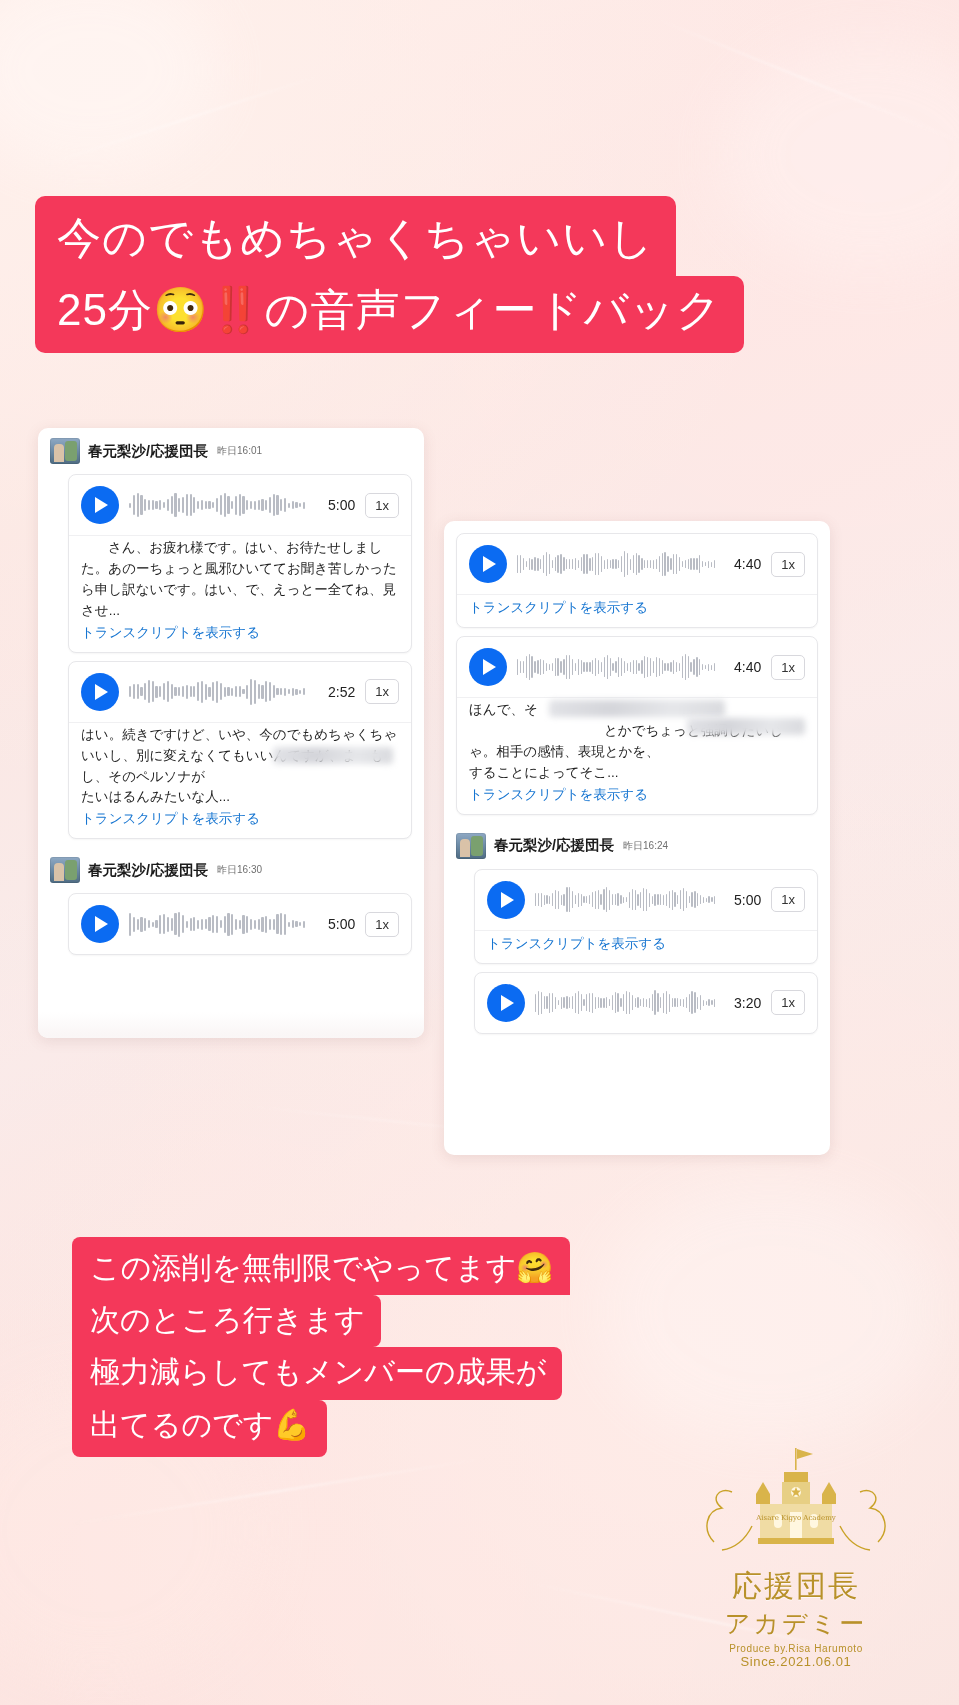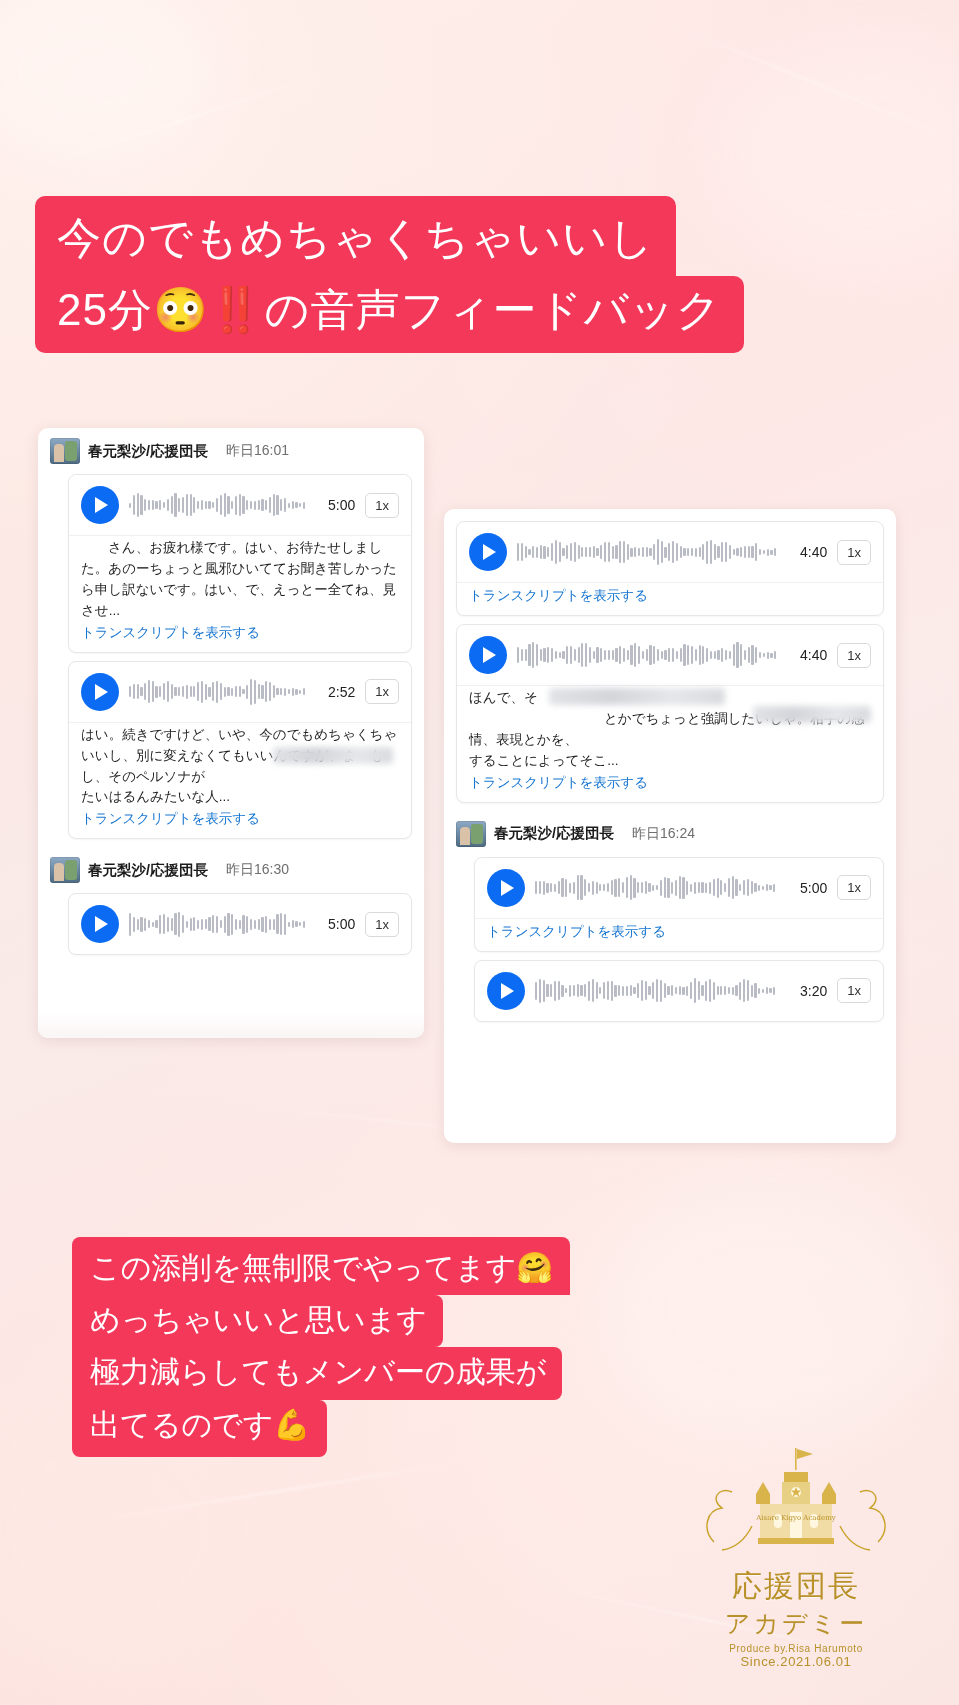--- a/index.html
+++ b/index.html
@@ -40,39 +40,39 @@
 
   
   .panel {
     position:absolute;
     background:#ffffff;
     border-radius:10px;
     box-shadow: 0 3px 14px rgba(120,80,80,0.13);
     overflow:hidden;
   }
   .panel-left  { left:38px;  top:428px; width:386px; height:610px; }
-  .panel-right { left:444px; top:509px; width:452px; height:634px; }
+  .panel-right { left:444px; top:521px; width:386px; height:634px; }
   .panel-left::after {
     content:""; position:absolute; left:0; right:0; bottom:0; height:26px;
     background:linear-gradient(to bottom, rgba(255,255,255,0) 0%, rgba(250,246,246,0.96) 85%);
     pointer-events:none;
   }
 
   .msg-head { display:flex; align-items:center; gap:8px; padding:10px 10px 4px 12px; }
   .avatar {
     width:30px; height:26px; border-radius:3px; flex:none;
     background:
       linear-gradient(180deg,#8fa9c4 0%, #6f8da8 45%, #4e6b82 100%);
     position:relative; overflow:hidden;
     box-shadow: inset 0 0 0 1px rgba(0,0,0,.08);
   }
   .avatar::before{content:"";position:absolute;left:4px;top:6px;width:10px;height:18px;background:#d9c2a8;border-radius:4px 4px 0 0;}
   .avatar::after{content:"";position:absolute;right:3px;top:3px;width:12px;height:20px;background:#7aa06f;border-radius:3px;}
   .sender { font-size:14.5px; font-weight:bold; color:#1b1b1b; }
-  .timestamp { font-size:14px; color:#6f6f6f; margin-left:10px; }
+  .timestamp { font-size:10px; color:#6f6f6f; margin-left:1px; }
 
   .bubble {
     margin:6px 12px 8px 30px;
     background:#ffffff;
     border:1px solid #e7e7ea;
     border-radius:8px;
     box-shadow:0 1px 2px rgba(0,0,0,0.04);
     overflow:hidden;
   }
   .bubble.indent-less { margin-left:12px; }
@@ -659,21 +659,21 @@
           <i style="height:8.0px"></i>
         </div>
       <div class="dur">3:20</div>
       <div class="speed">1x</div>
     </div>
   </div>
 </div>
 
 <div class="bottom-block">
   <div class="bline b1">この添削を無制限でやってます🤗</div><br>
-  <div class="bline b2">めっちゃいいと思います</div><br>
+  <div class="bline b2">次のところ行きます</div><br>
   <div class="bline b3">極力減らしてもメンバーの成果が</div><br>
   <div class="bline b4">出てるのです💪</div>
 </div>
 
 <div class="logo">
   <svg width="200" height="126" viewBox="0 0 200 126">
     <g fill="none" stroke="#c9a227" stroke-width="1.4">
 
       <path d="M18 104 C6 92 10 72 26 70 C14 62 22 48 36 54"></path>
       <path d="M182 104 C194 92 190 72 174 70 C186 62 178 48 164 54"></path>

